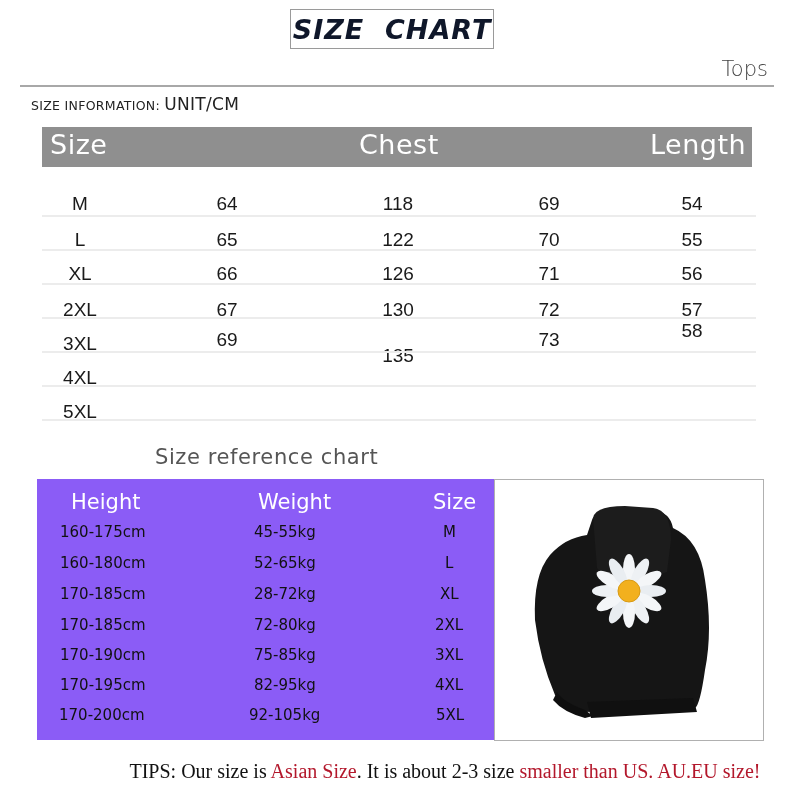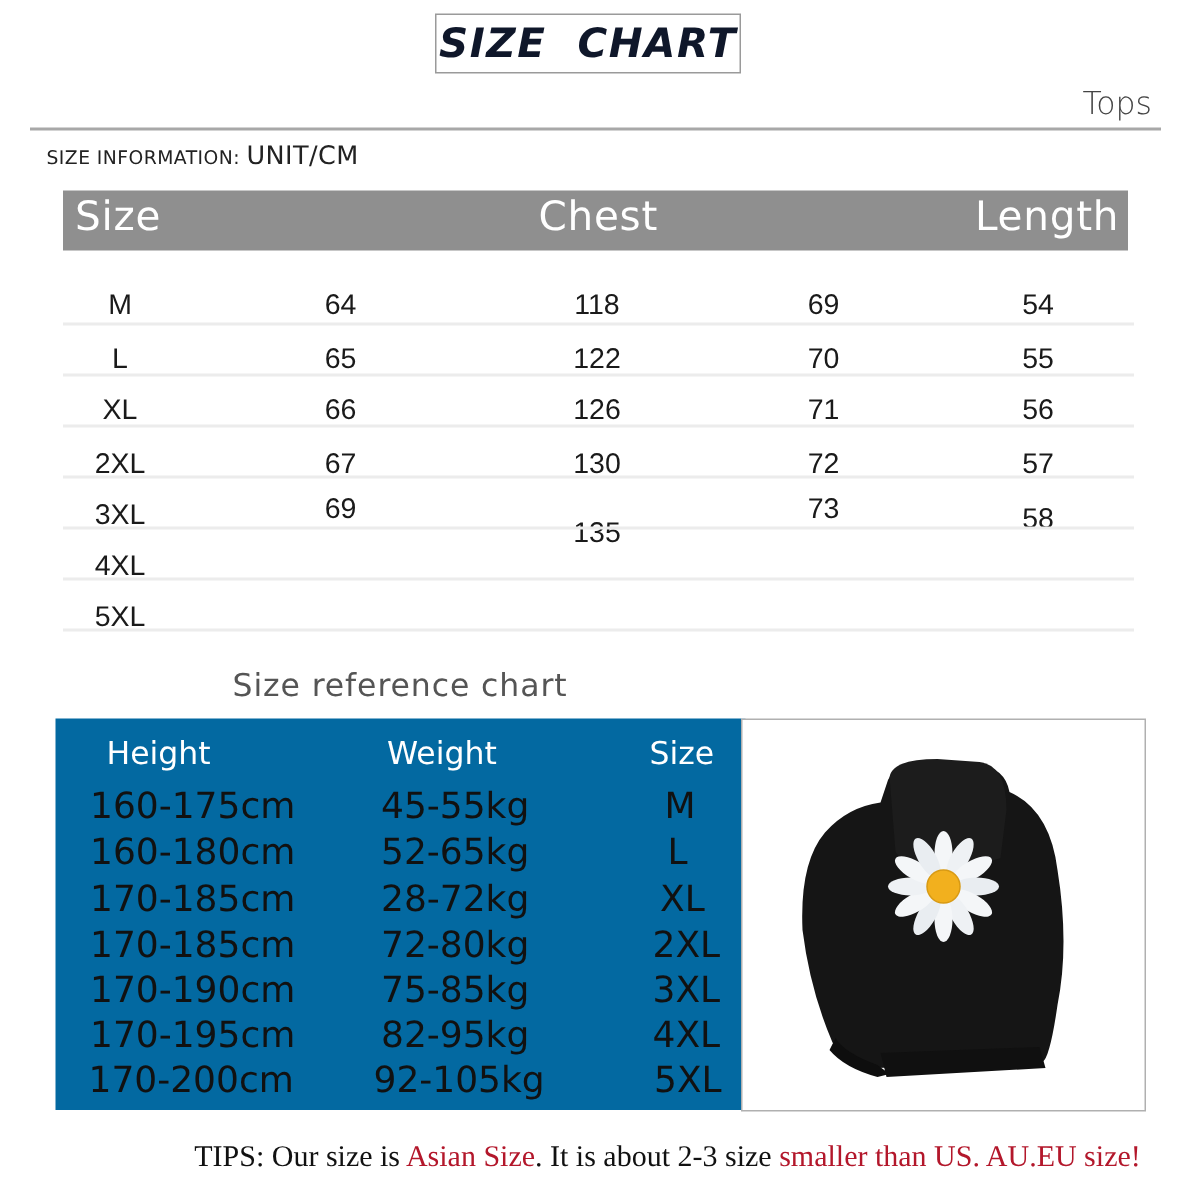--- a/index.html
+++ b/index.html
@@ -46,29 +46,29 @@
       transform: translateX(-50%);
     }
 
     .ref-title {
       position: absolute; left: 155px; top: 445px;
       font-family: "DejaVu Sans", sans-serif; font-size: 21px; color: #555; letter-spacing: 0.6px;
     }
 
     .ref-table {
       position: absolute; left: 37px; top: 479px; width: 460px; height: 261px;
-      background: #0369a1;
+      background: #8b5cf6;
     }
     .ref-head span {
       position: absolute; top: 11px; color: #fff;
       font-family: "DejaVu Sans", sans-serif; font-size: 21px;
     }
     .ref-row { position: absolute; left: 0; width: 100%; height: 30px; }
     .ref-row span {
-      position: absolute; font-family: "DejaVu Sans", sans-serif; font-size: 24px; color: #111;
+      position: absolute; font-family: "DejaVu Sans", sans-serif; font-size: 15px; color: #111;
     }
 
     .product-frame {
       position: absolute; left: 494px; top: 479px; width: 270px; height: 262px;
       border: 1.5px solid #b0b0b0; background: #fff; overflow: hidden;
     }
 
     .tips {
       position: absolute; left: 0; top: 760px; width: 800px; text-align: center;
       font-family: "Liberation Serif", "DejaVu Serif", serif; font-size: 20px; color: #111;
@@ -128,21 +128,21 @@
   <span style="left:356px;top:14px">130</span>
   <span style="left:507px;top:14px">72</span>
   <span style="left:650px;top:14px">57</span>
   <div class="rule"></div>
 </div>
 <div class="meas-row" style="top:319px">
   <span style="left:38px;top:14px">3XL</span>
   <span style="left:185px;top:10px">69</span>
   <span style="left:356px;top:26px">135</span>
   <span style="left:507px;top:10px">73</span>
-  <span style="left:650px;top:17px">58</span>
+  <span style="left:650px;top:1px">58</span>
   <div class="rule"></div>
 </div>
 <div class="meas-row" style="top:353px">
   <span style="left:38px;top:14px">4XL</span>
   <div class="rule"></div>
 </div>
 <div class="meas-row" style="top:387px">
   <span style="left:38px;top:14px">5XL</span>
   <div class="rule"></div>
 </div>

